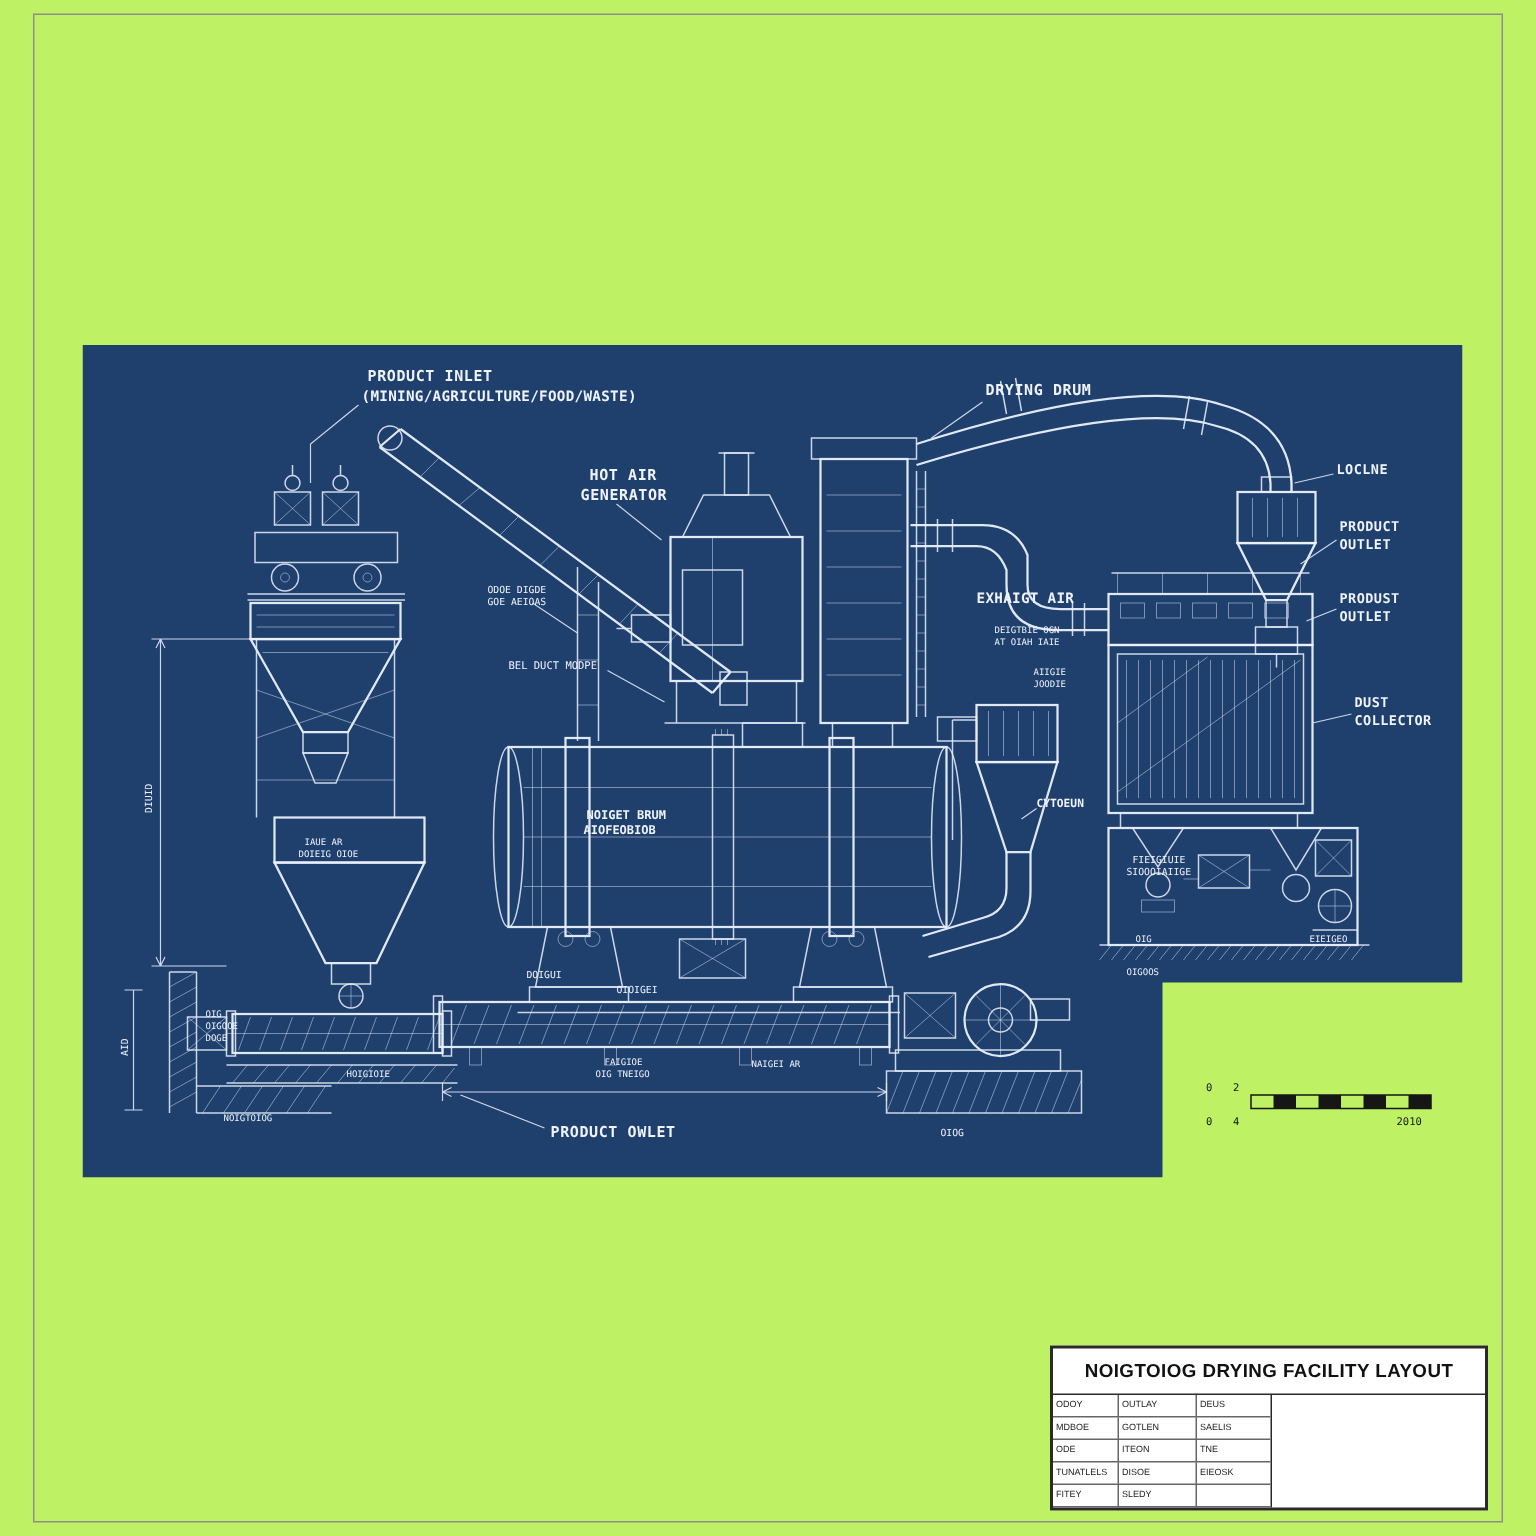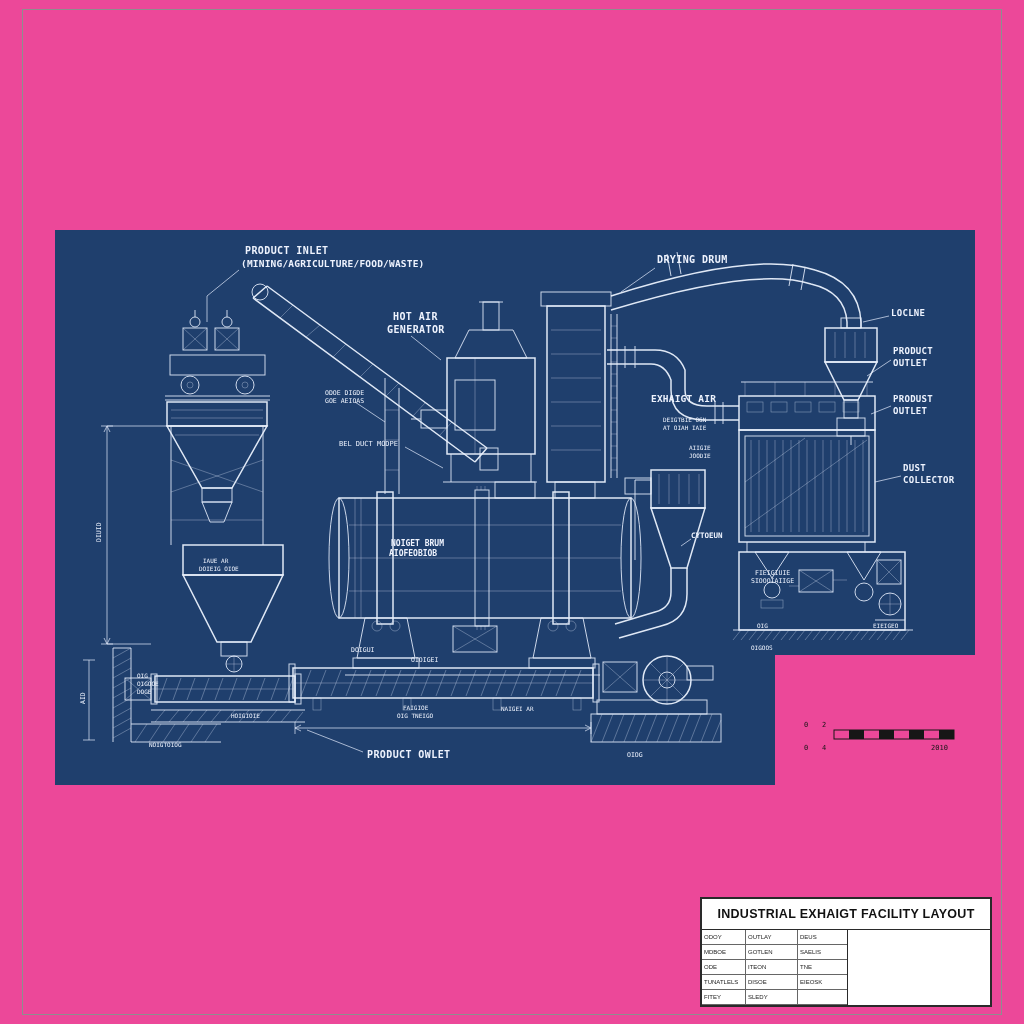--- a/index.html
+++ b/index.html
@@ -1,16 +1,16 @@
 <!DOCTYPE html>
 <html><head>
 <meta charset="utf-8">
 <style>
   html,body{margin:0;padding:0;background:#ffffff;}
-  .page{position:relative;width:1024px;height:1024px;background:#ec4899;overflow:hidden;
+  .page{position:relative;width:1024px;height:1024px;background:#bef264;overflow:hidden;
         font-family:"Liberation Sans",sans-serif;}
   .frame{position:absolute;left:22px;right:22px;top:9px;bottom:9px;border:1px solid #8e8e8e;}
   svg{position:absolute;left:55px;top:230px;}
 
   
   .ln{stroke:#e4ecfb;stroke-width:1;fill:none;stroke-opacity:.88;}
   .ln2{stroke:#eaf1fd;stroke-width:1.5;fill:none;stroke-opacity:.95;}
   .lh{stroke:#dde7f8;stroke-width:.6;fill:none;stroke-opacity:.55;}
   .ld{stroke:#dfe8fa;stroke-width:.8;fill:none;stroke-opacity:.9;}
   .blk{stroke:#161616;fill:none;stroke-width:1;}
@@ -319,21 +319,21 @@
       <text class="sb" x="876" y="520">2010</text>
       <rect class="blk" x="779" y="500" width="120" height="9"></rect>
       <rect class="bfill" x="794" y="500" width="15" height="9"></rect>
       <rect class="bfill" x="824" y="500" width="15" height="9"></rect>
       <rect class="bfill" x="854" y="500" width="15" height="9"></rect>
       <rect class="bfill" x="884" y="500" width="15" height="9"></rect>
     </g>
   </svg>
 
   <div class="title-block">
-    <div class="tb-header">INDUSTRIAL EXHAIGT FACILITY LAYOUT</div>
+    <div class="tb-header">NOIGTOIOG DRYING FACILITY LAYOUT</div>
     <div class="tb-body">
       <div class="tb-grid">
         <div class="tb-cell">ODOY</div>
         <div class="tb-cell">OUTLAY</div>
         <div class="tb-cell">DEUS</div>
         <div class="tb-cell">MDBOE</div>
         <div class="tb-cell">GOTLEN</div>
         <div class="tb-cell">SAELIS</div>
         <div class="tb-cell">ODE</div>
         <div class="tb-cell">ITEON</div>

